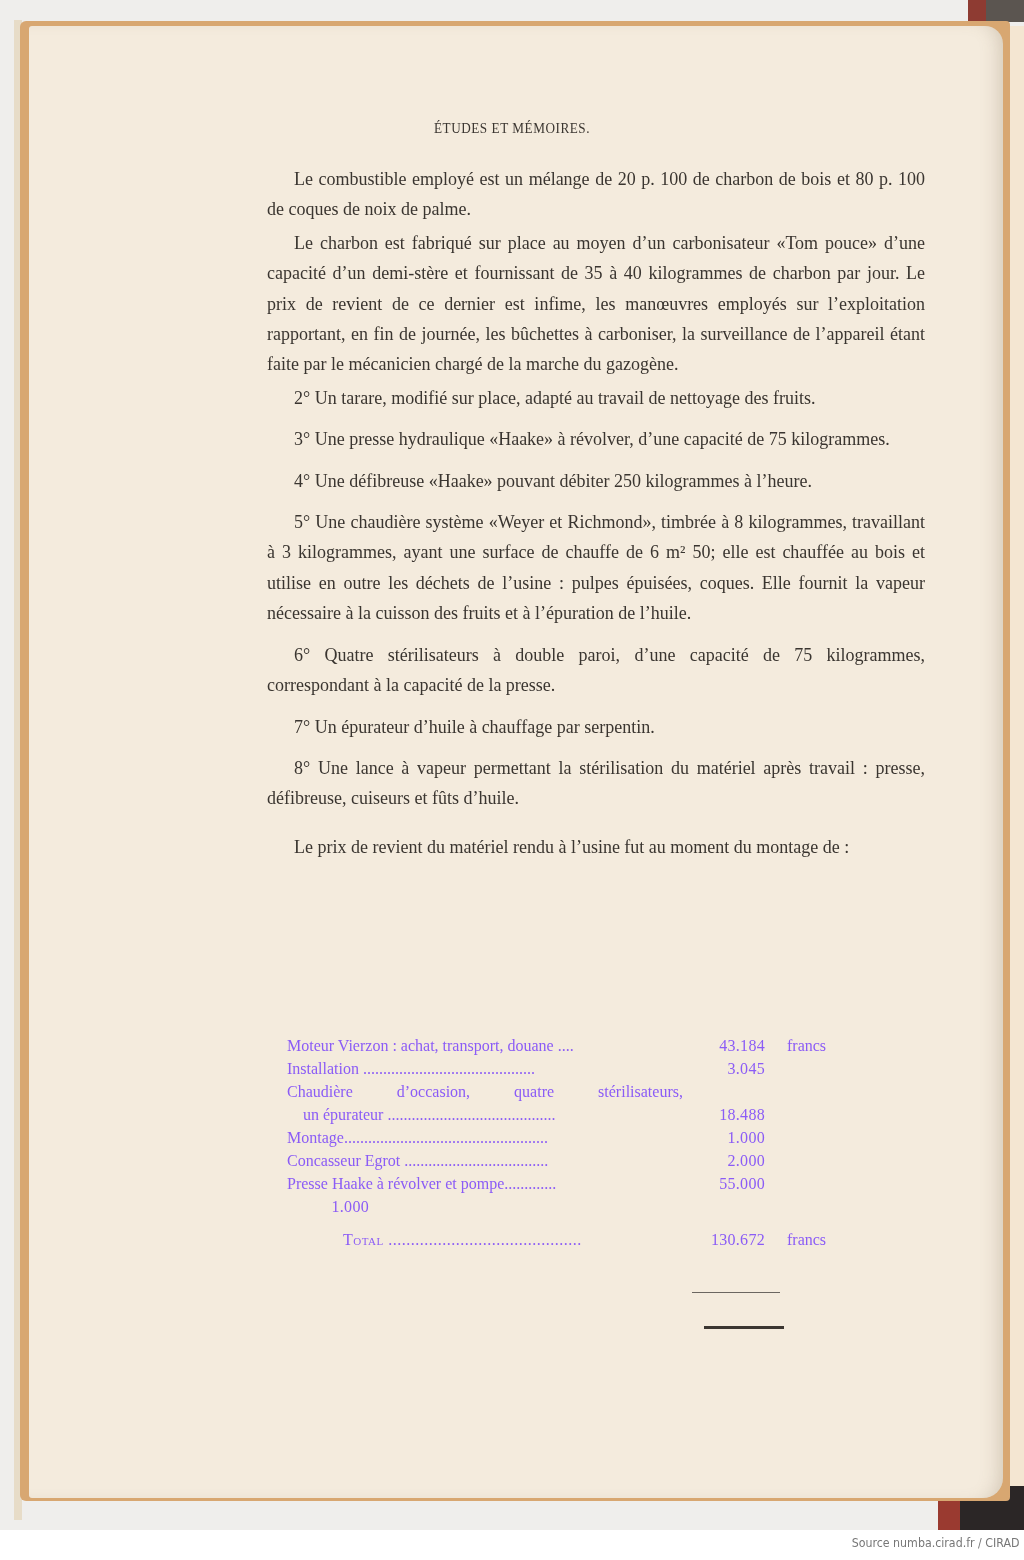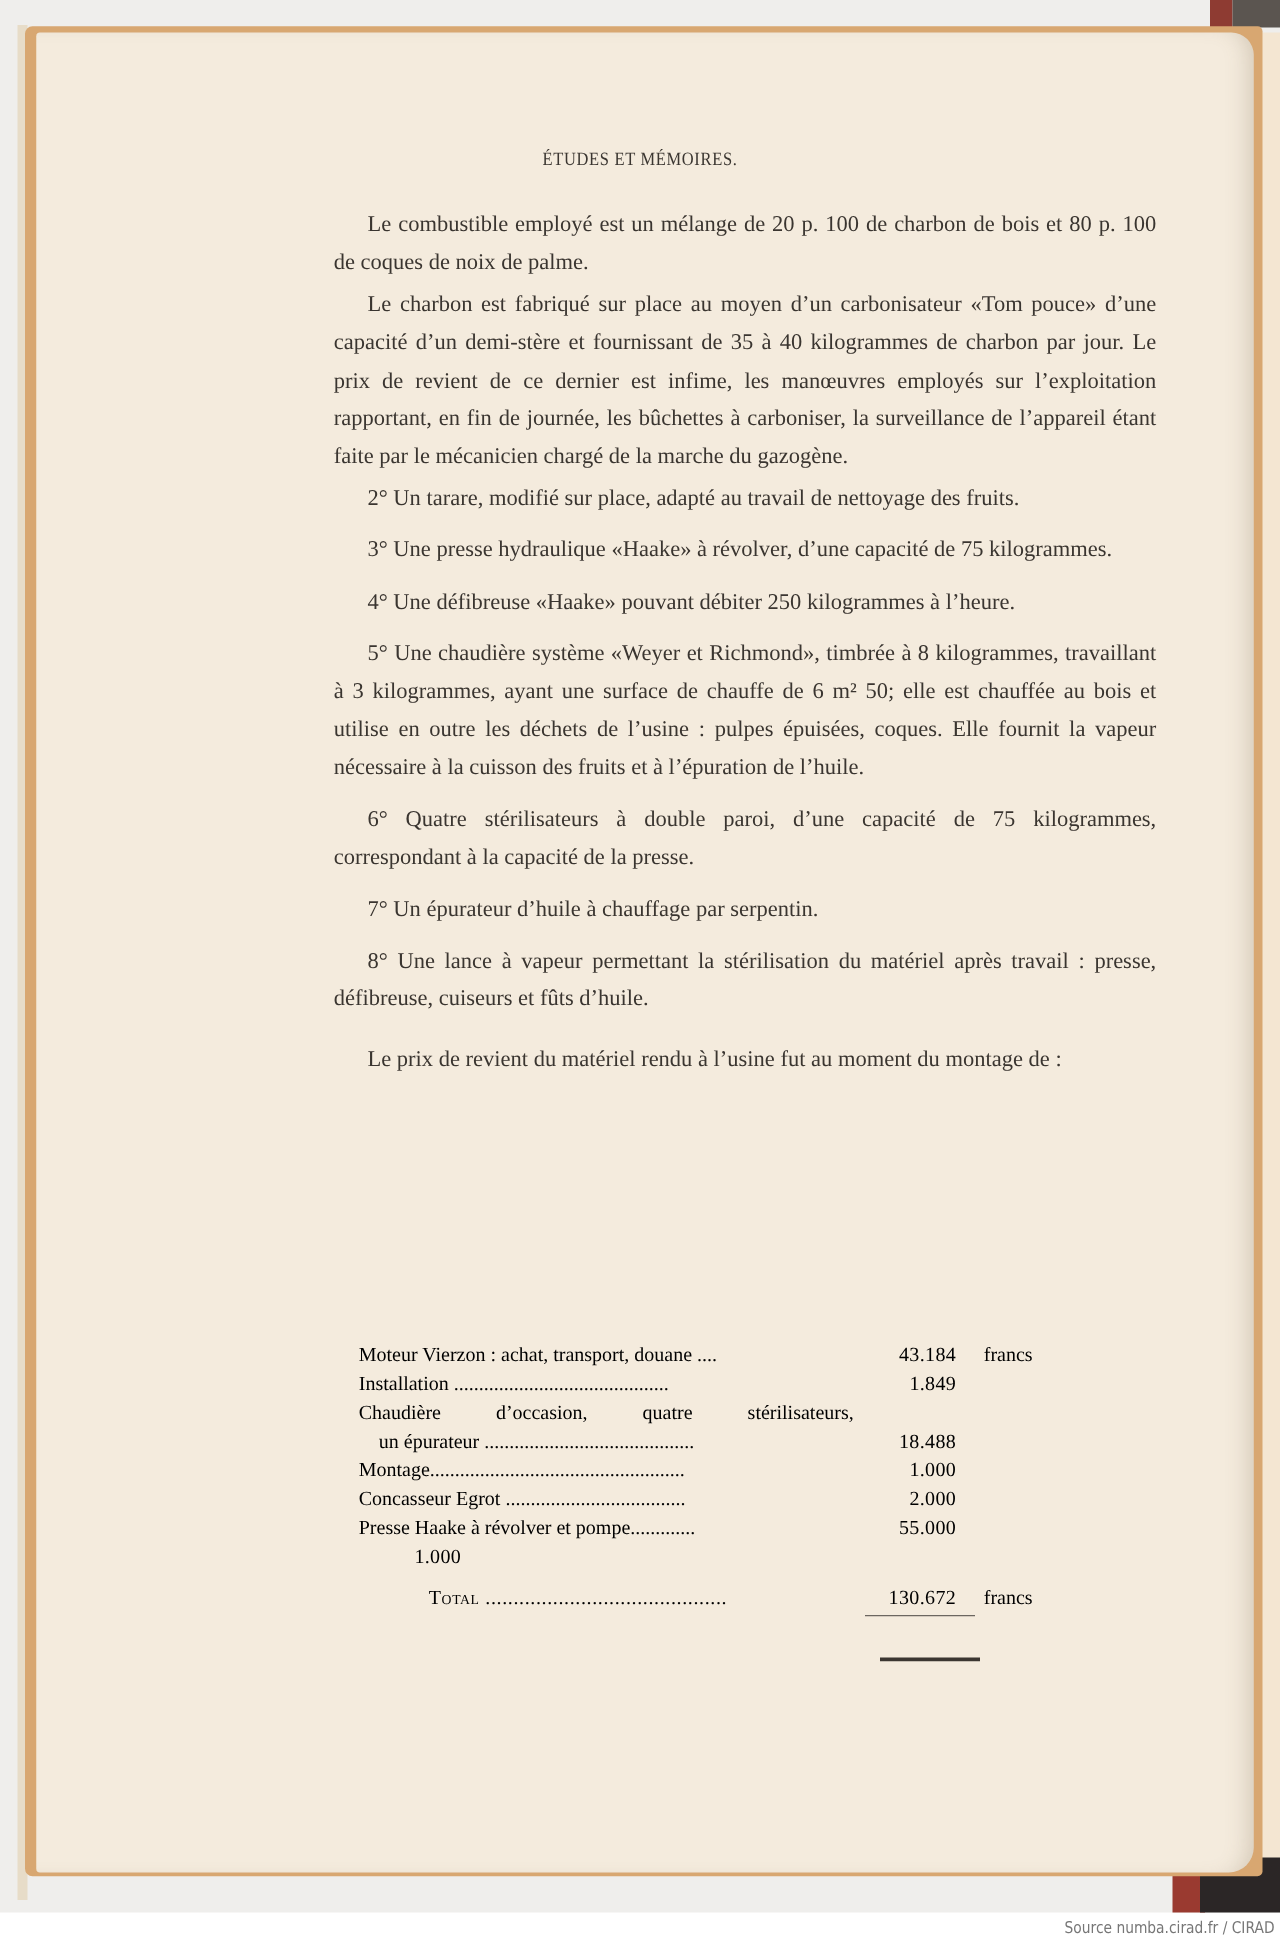--- a/index.html
+++ b/index.html
@@ -56,22 +56,22 @@
   .body-text {
     position: absolute; left: 231px; top: 164px; width: 658px;
     color: #3a3530; font-size: 18px; line-height: 30.4px;
     text-align: justify;
     margin-left: 36px;
   }
   .body-text p { margin: 0; text-indent: 27px; }
   .body-text p.gap { margin-top: 11px; }
   .body-text p.gap-lg { margin-top: 18px; }
   .cost-table {
-    position: absolute; left: 287px; top: 1076px; width: 560px;
-    color: #000000; font-size: 16px;
+    position: absolute; left: 287px; top: 1037px; width: 560px;
+    color: #8b5cf6; font-size: 16px;
   }
   .cost-row { position: relative; height: 23px; display: flex; align-items: baseline; }
   .cost-row .label {
     width: 396px; white-space: nowrap; overflow: hidden;
   }
   .cost-row .label.indent { padding-left: 16px; width: 380px; }
   .cost-row .label.spread { display: flex; justify-content: space-between; }
   .cost-row .amount { width: 82px; text-align: right; letter-spacing: 0.3px; }
   .cost-row .unit { padding-left: 22px; }
   .cost-row.total { margin-top: 10px; height: 26px; }
@@ -118,21 +118,21 @@
 </div>
 
 <div class="cost-table">
   <div class="cost-row">
     <span class="label">Moteur Vierzon : achat, transport, douane ....</span>
     <span class="amount">43.184</span>
     <span class="unit">francs</span>
   </div>
   <div class="cost-row">
     <span class="label">Installation ...........................................</span>
-    <span class="amount">1.849</span>
+    <span class="amount">3.045</span>
   </div>
   <div class="cost-row">
     <span class="label spread">
       <span>Chaudière</span>
       <span>d’occasion,</span>
       <span>quatre</span>
       <span>stérilisateurs,</span>
     </span>
   </div>
   <div class="cost-row">

